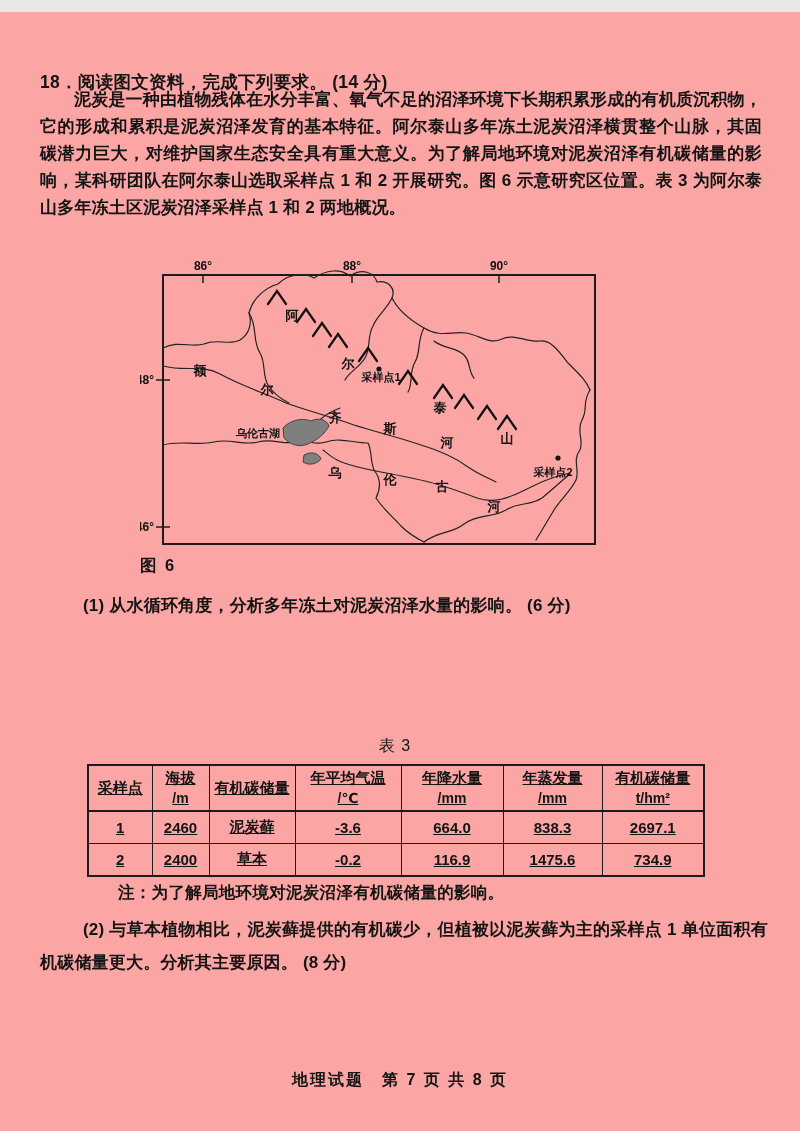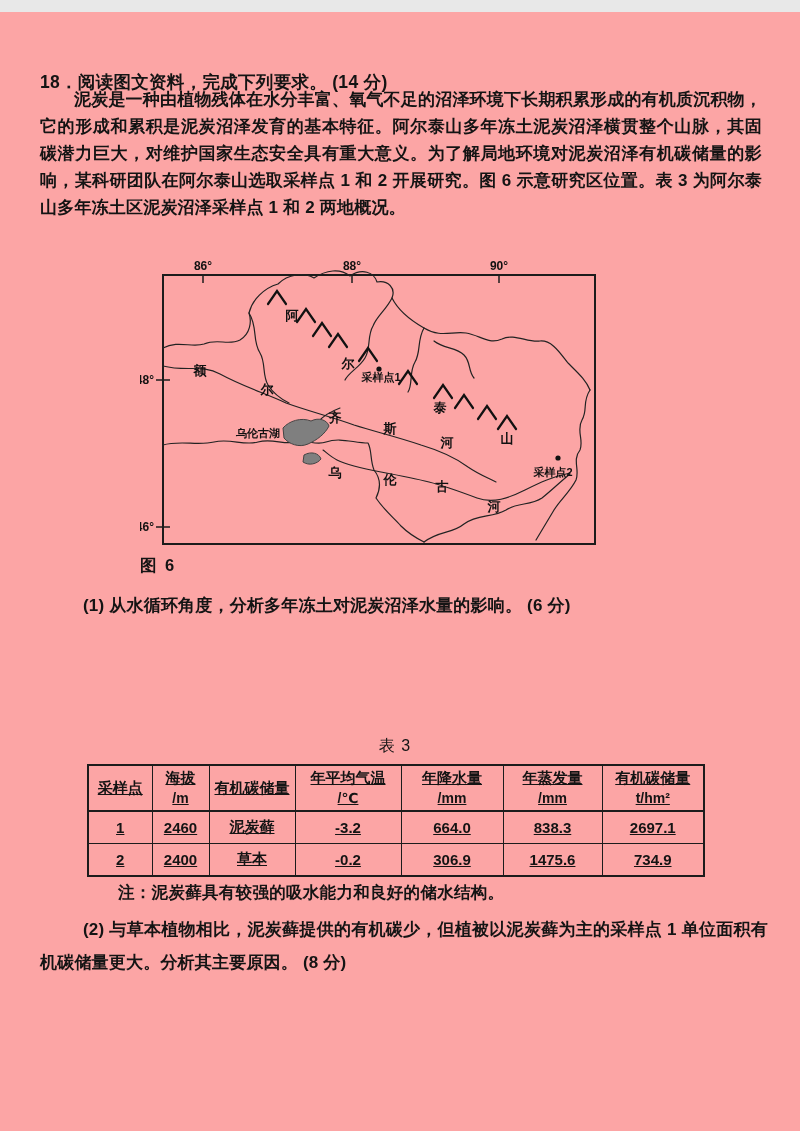--- a/index.html
+++ b/index.html
@@ -188,35 +188,36 @@
             <div>有机碳储量</div>
             <div class="unit">t/hm²</div>
           </th>
         </tr>
       </thead>
     <tbody id="tbl-body">
         <tr>
           <td>1</td>
           <td>2460</td>
           <td>泥炭藓</td>
-          <td>-3.2</td>
+          <td>-3.6</td>
           <td>664.0</td>
           <td>838.3</td>
           <td>2697.1</td>
         </tr>
         <tr>
           <td>2</td>
           <td>2400</td>
           <td>草本</td>
           <td>-0.2</td>
-          <td>306.9</td>
+          <td>116.9</td>
           <td>1475.6</td>
           <td>734.9</td>
         </tr>
       </tbody>
   </table>
 
-  <div class="note">注：泥炭藓具有较强的吸水能力和良好的储水结构。</div>
+  <div class="note">注：为了解局地环境对泥炭沼泽有机碳储量的影响。</div>
 
   <div class="q-sub q2">(2) 与草本植物相比，泥炭藓提供的有机碳少，但植被以泥炭藓为主的采样点 1 单位面积有机碳储量更大。分析其主要原因。 (8 分)</div>
 
+  <div class="footer">地理试题　第 7 页 共 8 页</div>
 
 </div>
 
 </body></html>

